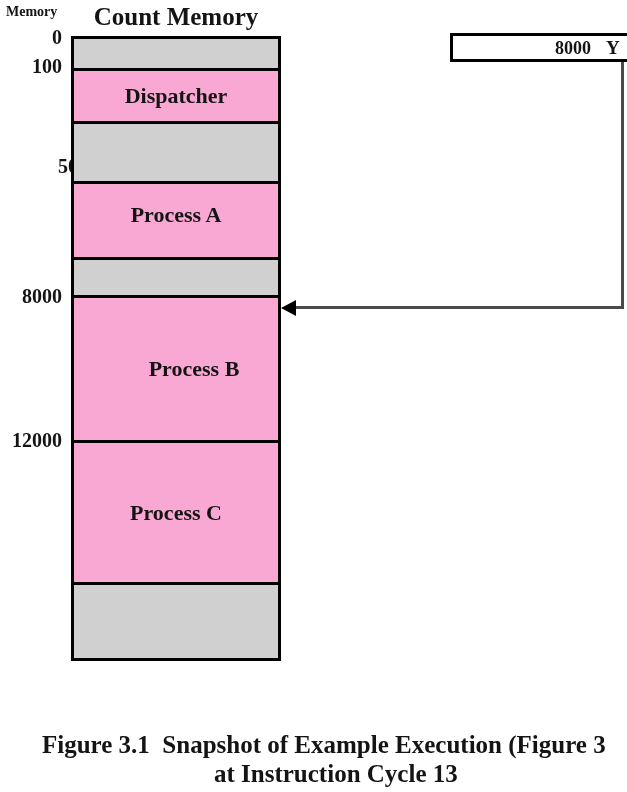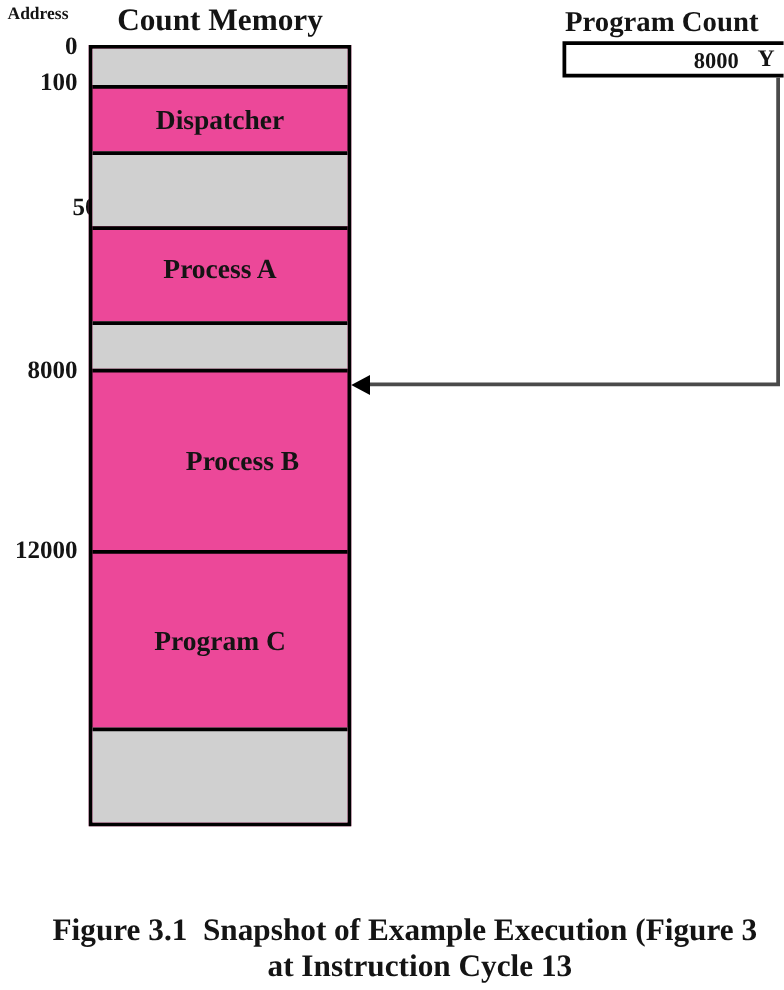--- a/index.html
+++ b/index.html
@@ -42,21 +42,21 @@
     text-align: center;
     font-size: 25px;
     white-space: nowrap;
   }
   .mem-box {
     position: absolute;
     left: 71px; top: 36px;
     width: 210px; height: 625px;
     border: 3px solid #000;
     box-sizing: border-box;
-    background: #ec4899;
+    background: #f9a8d4;
   }
   .mem-region {
     position: absolute;
     left: 0; width: 204px;
     box-sizing: border-box;
     display: flex;
     align-items: center;
     justify-content: center;
     font-size: 22px;
   }
@@ -133,21 +133,21 @@
     left: 214px; top: 760px;
     font-size: 25px;
     white-space: pre;
   }
 </style>
 </head>
 <body>
 
 <div class="canvas">
 
-  <div class="addr-col-label">Address</div>
+  <div class="addr-col-label">Memory</div>
   <div class="addr-tick addr-0">0</div>
   <div class="addr-tick addr-100">100</div>
   <div class="addr-tick addr-5000">5000</div>
   <div class="addr-tick addr-8000">8000</div>
   <div class="addr-tick addr-12000">12000</div>
 
   <div class="mem-title">Count Memory</div>
 
   <div class="mem-box">
     <div class="mem-region r1 shaded"></div>
@@ -156,26 +156,25 @@
     </div>
     <div class="mem-region r3 lined shaded"></div>
     <div class="mem-region r4 lined">
       <span>Process A</span>
     </div>
     <div class="mem-region r5 lined shaded"></div>
     <div class="mem-region r6 lined">
       <span>Process B</span>
     </div>
     <div class="mem-region r7 lined">
-      <span>Program C</span>
+      <span>Process C</span>
     </div>
     <div class="mem-region r8 lined shaded"></div>
   </div>
 
-  <div class="pc-title">Program Count</div>
   <div class="pc-box">
     <span class="pc-value">8000</span>
     <span class="pc-partial">Y</span>
   </div>
 
   <div class="pc-line-v"></div>
   <div class="pc-line-h"></div>
   <div class="arrow-head"></div>
 
   <div class="caption-1">Figure 3.1  Snapshot of Example Execution (Figure 3</div>

